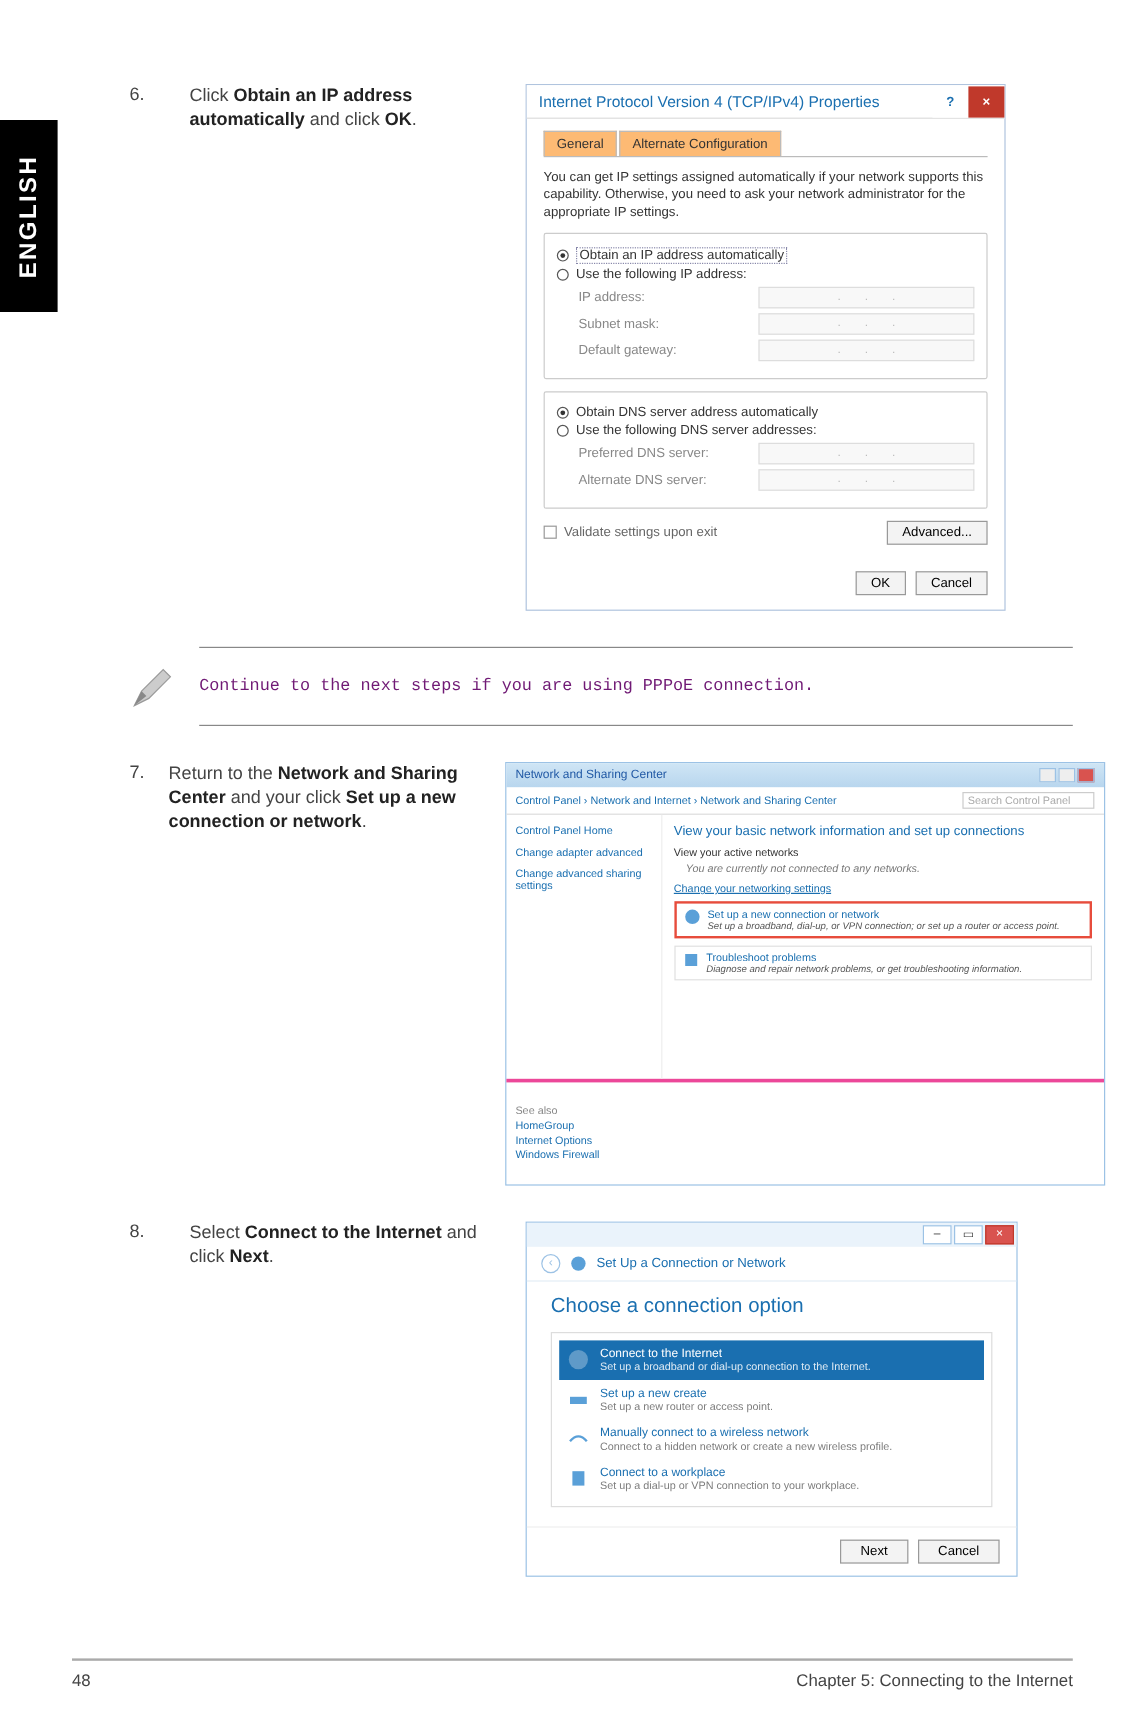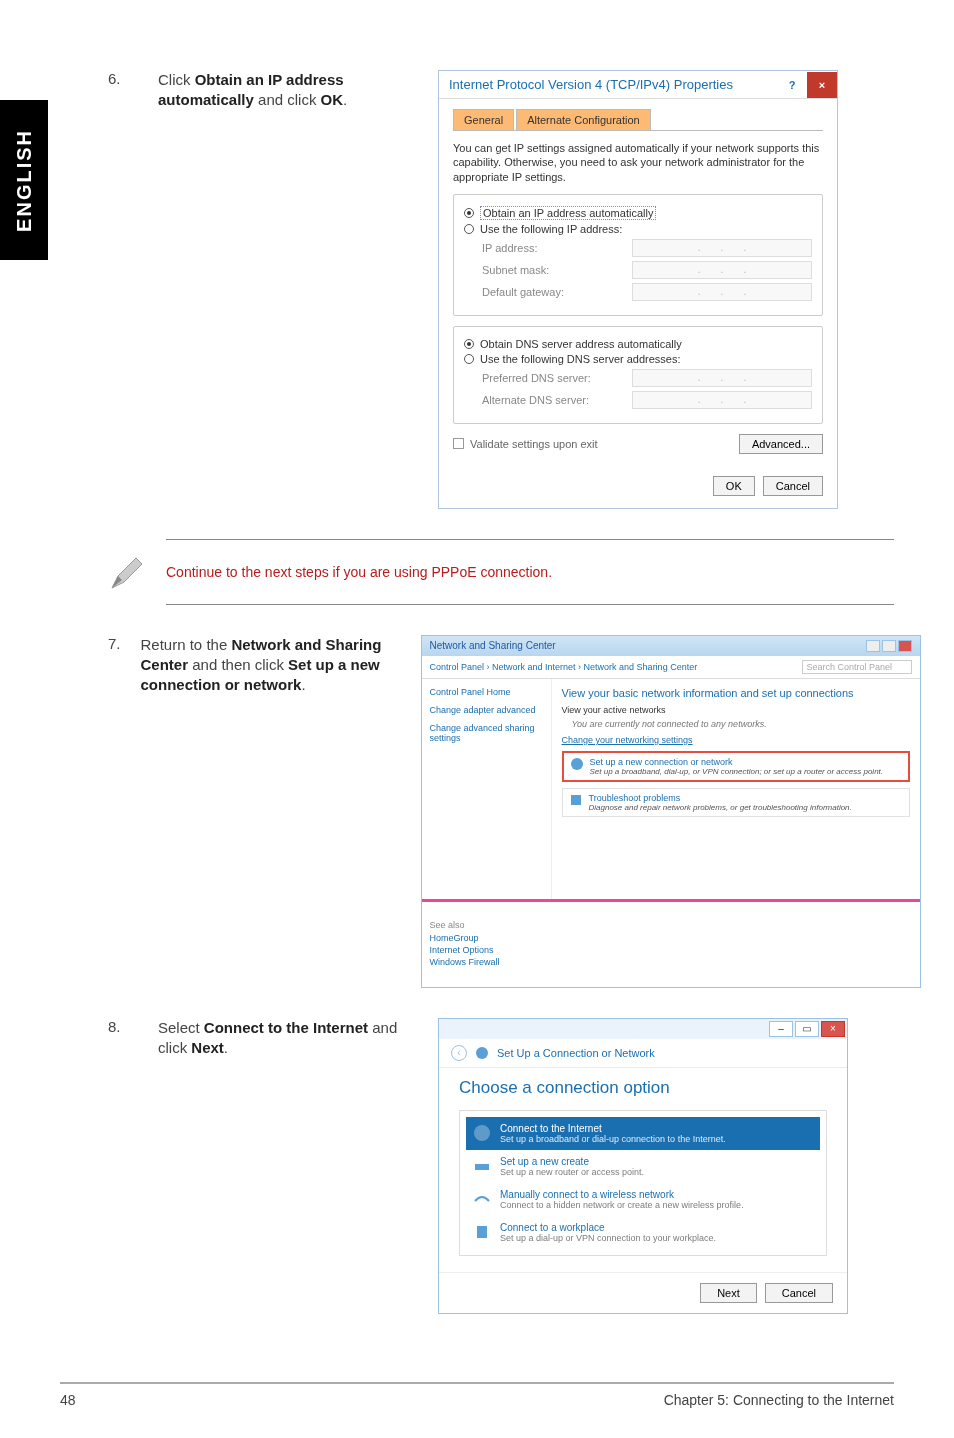--- a/index.html
+++ b/index.html
@@ -8,21 +8,21 @@
   .side-tab { position: absolute; left: 0; top: 100px; width: 48px; height: 160px; background: #000; color: #fff; display: flex; align-items: center; justify-content: center; }
   .side-tab span { writing-mode: vertical-rl; transform: rotate(180deg); font-weight: bold; letter-spacing: 2px; font-size: 20px; }
   .content { margin-left: 48px; }
   .step { display: flex; gap: 20px; margin-bottom: 30px; }
   .step-num { width: 30px; font-size: 15px; color: #444; }
   .step-text { flex: 1; font-size: 15px; color: #444; line-height: 1.35; }
   .step-text b { font-weight: bold; color: #222; }
   .step-img { flex: 0 0 auto; }
   .note-row { display: flex; align-items: center; gap: 18px; margin: 20px 0 30px 0; }
   .pencil { width: 40px; height: 40px; }
-  .note-lines { flex: 1; border-top: 1px solid #888; border-bottom: 1px solid #888; padding: 24px 0; font-size: 14px; color: #b91c1c; }
+  .note-lines { flex: 1; border-top: 1px solid #888; border-bottom: 1px solid #888; padding: 24px 0; font-size: 14px; color: #701a75; font-family: Liberation Mono, monospace; }
   .footer { position: absolute; bottom: 30px; left: 60px; right: 60px; border-top: 2px solid #aaa; padding-top: 8px; display: flex; justify-content: space-between; font-size: 14px; color: #444; }
 
   
   .ipv4 { width: 400px; border: 1px solid #b0c4de; background: #fff; font-size: 11px; color: #333; }
   .ipv4-title { display: flex; align-items: center; background: #fff; border-bottom: 1px solid #ddd; }
   .ipv4-title-text { flex: 1; padding: 6px 10px; color: #1a6fb0; font-size: 13px; }
   .ipv4-title-btn { width: 30px; height: 26px; display: flex; align-items: center; justify-content: center; font-weight: bold; }
   .ipv4-title-help { background: #fff; color: #1a6fb0; }
   .ipv4-title-close { background: #c0392b; color: #fff; }
   .ipv4-body { padding: 10px 14px 14px 14px; }
@@ -200,21 +200,21 @@
       <svg class="pencil" viewBox="0 0 40 40">
         <polygon points="4,36 10,24 28,6 34,12 16,30" fill="#ccc" stroke="#999"></polygon>
         <polygon points="4,36 10,24 14,28" fill="#888"></polygon>
       </svg>
       <div class="note-lines">Continue to the next steps if you are using PPPoE connection.</div>
     </div>
 
     <div class="step">
       <div class="step-num">7.</div>
       <div class="step-text" style="flex:0 0 260px;">
-        <span>Return to the </span><b>Network and Sharing Center</b><span> and then click </span><b>Set up a new connection or network</b><span>.</span>
+        <span>Return to the </span><b>Network and Sharing Center</b><span> and your click </span><b>Set up a new connection or network</b><span>.</span>
       </div>
       <div class="step-img">
         <div class="nsc">
           <div class="nsc-title">
             <span>Network and Sharing Center</span>
             <span class="wc">
               <span></span>
               <span></span>
               <span class="close"></span>
             </span>

